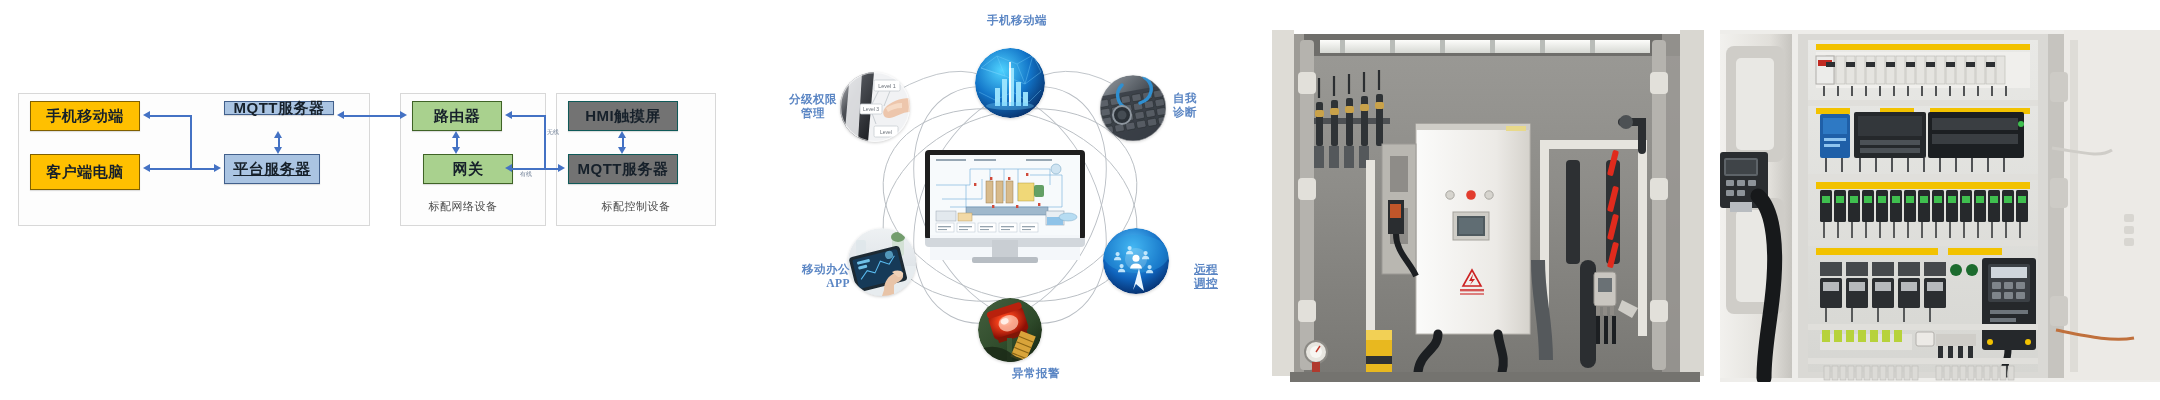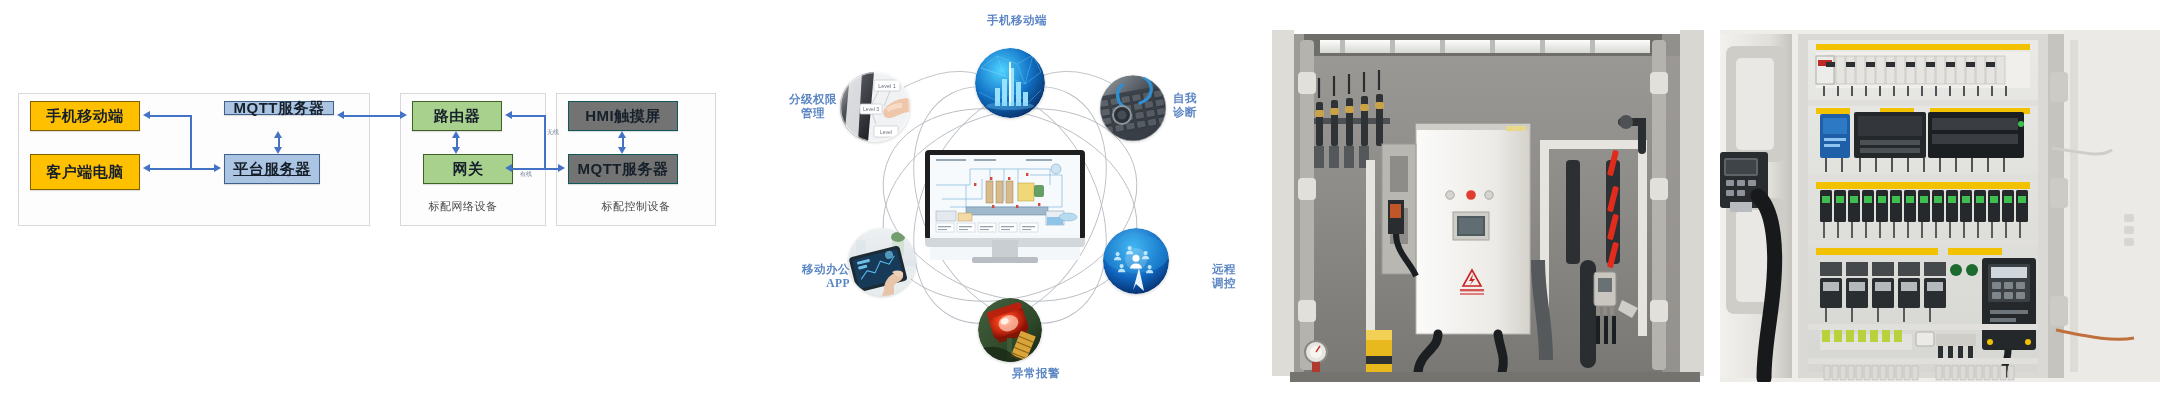--- a/index.html
+++ b/index.html
@@ -320,21 +320,21 @@
           </g>
         </g>
         <g transform="translate(29,27) scale(0.8)" fill="#ffffff">
           <circle cx="5" cy="4" r="4.4"></circle>
             <path d="M-2.5 17 a7.6 7.6 0 0 1 15 0 z"></path>
         </g>
         <circle cx="33" cy="31" r="11" fill="#ffffff" opacity="0.18"></circle>
         <path d="M36 40 L41 63 L33 56 L30 62 Z" fill="#eaf6ff"></path>
       </svg>
     </div>
-    <div class="hub-label" style="left:416px; top:262px; width:60px; text-align:right;">远程
+    <div class="hub-label" style="left:416px; top:262px; width:60px; text-align:center;text-decoration:underline;">远程
 调控</div>
 
     <div class="hub-node" style="left:218px; top:298px; width:64px; height:64px;">
       <svg width="64" height="64" viewBox="0 0 64 64">
         <circle cx="32" cy="32" r="32" fill="url(#gAlarm)"></circle>
         <g transform="rotate(-18 32 30)">
           <rect x="14" y="12" width="36" height="26" rx="5" fill="url(#gBeacon)"></rect>
           <rect x="14" y="8" width="36" height="7" rx="3" fill="#b8210d"></rect>
           <ellipse cx="32" cy="25" rx="10" ry="8" fill="#ffc9b3" opacity="0.75"></ellipse>
           <ellipse cx="29" cy="22" rx="4" ry="3" fill="#fff4ee" opacity="0.9"></ellipse>

